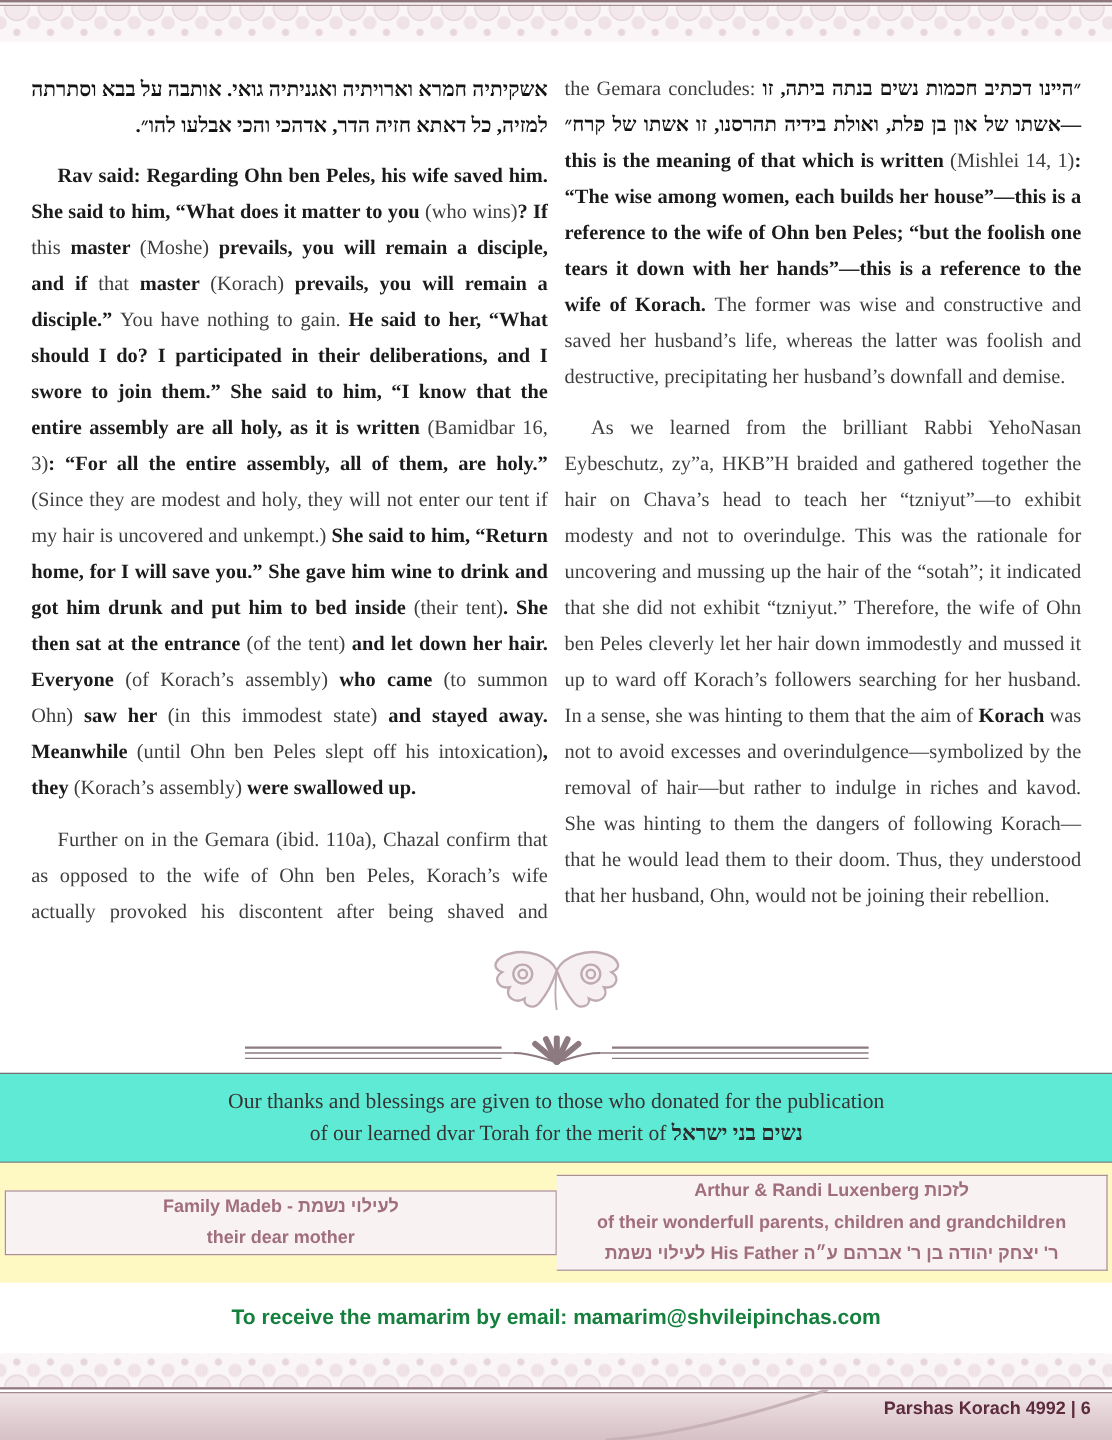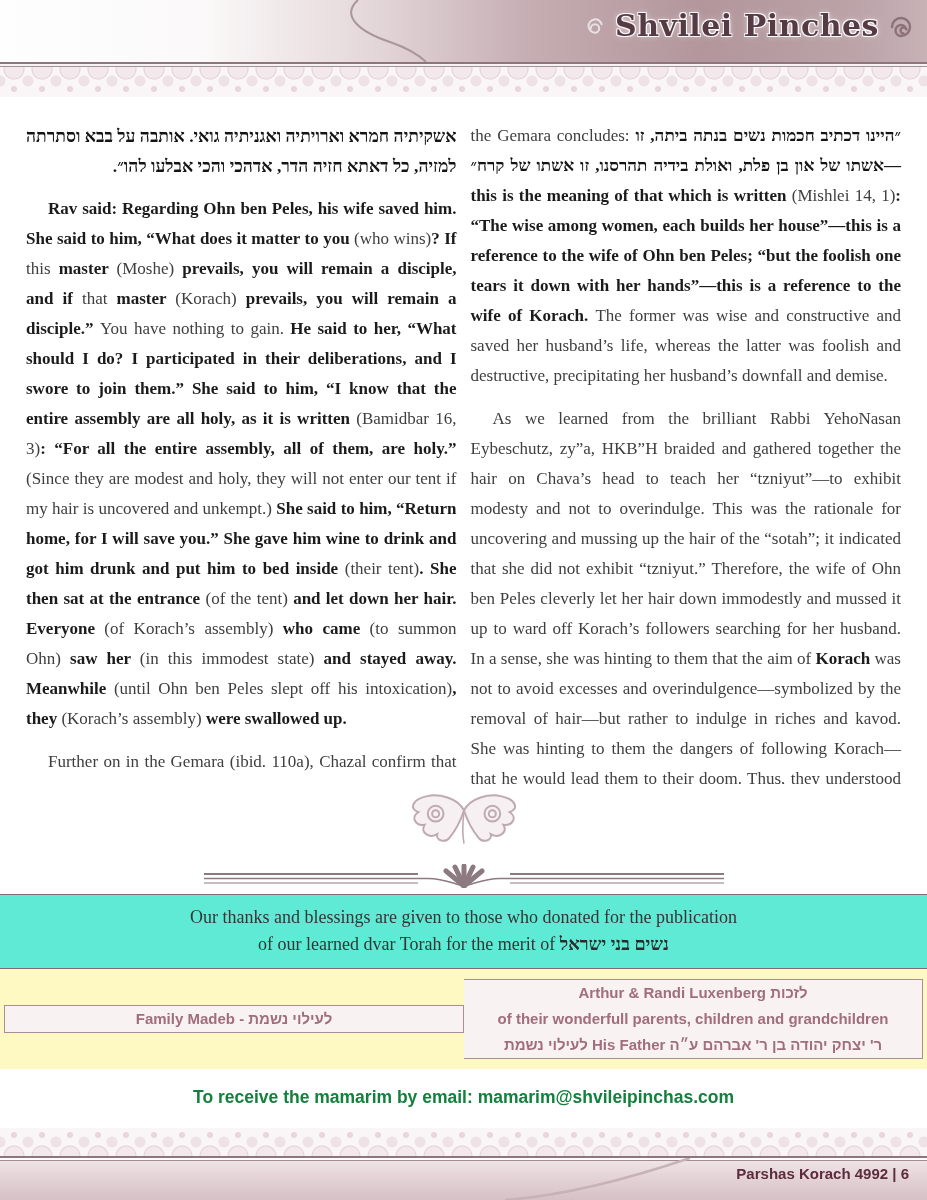--- a/index.html
+++ b/index.html
@@ -86,34 +86,20 @@
     text-align:right; padding:7px 18px 0;
     font-family:"Liberation Sans", sans-serif; font-weight:700; font-size:15px; color:#5c2b3d;
   }
   .bar-curve { position:absolute; left:505px; top:0; }
 </style>
 </head>
 <body>
 
 <div class="page">
 
-  <header class="masthead">
-    <svg class="hdr-curve" width="110" height="62" viewBox="0 0 110 62">
-      <path d="M22 0 C4 16 24 32 54 42 C74 49 84 56 90 62" stroke="#a8969b" stroke-width="2" fill="none"></path>
-    </svg>
-    <div class="title-wrap">
-      <svg width="20" height="20" viewBox="0 0 24 24">
-        <path d="M20 10 A8 8 0 1 0 12 20 A5 5 0 1 0 7 15" fill="none" stroke="#e9e0e2" stroke-width="2.4" stroke-linecap="round"></path>
-      </svg>
-      <h1 class="masthead-title">Shvilei Pinches</h1>
-      <svg width="24" height="24" viewBox="0 0 24 24">
-        <path d="M3 13 A9 9 0 1 1 12 22 A5.5 5.5 0 1 1 17.5 16.5 A3 3 0 1 0 14.5 19.5" fill="none" stroke="#8d7378" stroke-width="2.4" stroke-linecap="round"></path>
-      </svg>
-    </div>
-  </header>
 
   <div class="rule"></div>
   <div class="lace top"></div>
 
   <main class="article">
     <div class="col">
         <p class="para hebrew"><span class="b he">אשקיתיה חמרא וארויתיה ואגניתיה גואי. אותבה על בבא וסתרתה למזיה, כל דאתא חזיה הדר, אדהכי והכי אבלעו להו״.</span></p>
         <p class="para"><span class="b">Rav said: Regarding Ohn ben Peles, his wife saved him. She said to him, “What does it matter to you </span><span>(who wins)</span><span class="b">?  If </span><span>this </span><span class="b">master </span><span>(Moshe) </span><span class="b">prevails, you will remain a disciple, and if </span><span>that </span><span class="b">master </span><span>(Korach) </span><span class="b">prevails, you will remain a disciple.” </span><span>You have nothing to gain.  </span><span class="b">He said to her, “What should I do? I participated in their deliberations, and I swore to join them.”  She said to him, “I know that the entire assembly are all holy, as it is written </span><span>(Bamidbar 16, 3)</span><span class="b">: “For all the entire assembly, all of them, are holy.”  </span><span>(Since they are modest and holy, they will not enter our tent if my hair is uncovered and unkempt.)  </span><span class="b">She said to him, “Return home, for I will save you.” She gave him wine to drink and got him drunk and put him to bed inside </span><span>(their tent)</span><span class="b">. She then sat at the entrance </span><span>(of the tent) </span><span class="b">and let down her hair. Everyone </span><span>(of Korach’s assembly) </span><span class="b">who came </span><span>(to summon Ohn) </span><span class="b">saw her </span><span>(in this immodest state) </span><span class="b">and stayed away. Meanwhile </span><span>(until Ohn ben Peles slept off his intoxication)</span><span class="b">, they </span><span>(Korach’s assembly) </span><span class="b">were swallowed up.</span></p>
         <p class="para"><span>Further on in the Gemara (ibid. 110a), Chazal confirm that as opposed to the wife of Ohn ben Peles, Korach’s wife actually provoked his discontent after being shaved and encouraged him to oppose Moshe and Aharon.  Thus,</span></p>
       </div>
@@ -164,20 +150,21 @@
   </div>
 
   <section class="thanks">
     <div>Our thanks and blessings are given to those who donated for the publication</div>
     <div><span>of our learned dvar Torah for the merit of </span><span class="he-b">נשים בני ישראל</span></div>
   </section>
 
   <section class="donors">
     <div class="donor-box">
         <div class="line">Family Madeb - לעילוי נשמת</div>
+        <div class="line">their dear mother</div>
       </div>
     <div class="donor-box">
         <div class="line">Arthur &amp; Randi Luxenberg  לזכות</div>
         <div class="line">of their wonderfull parents, children and grandchildren</div>
         <div class="line">לעילוי נשמת His Father ר' יצחק יהודה בן ר' אברהם ע״ה</div>
       </div>
   </section>
 
   <p class="email">To receive the mamarim by email: mamarim@shvileipinchas.com</p>
 

